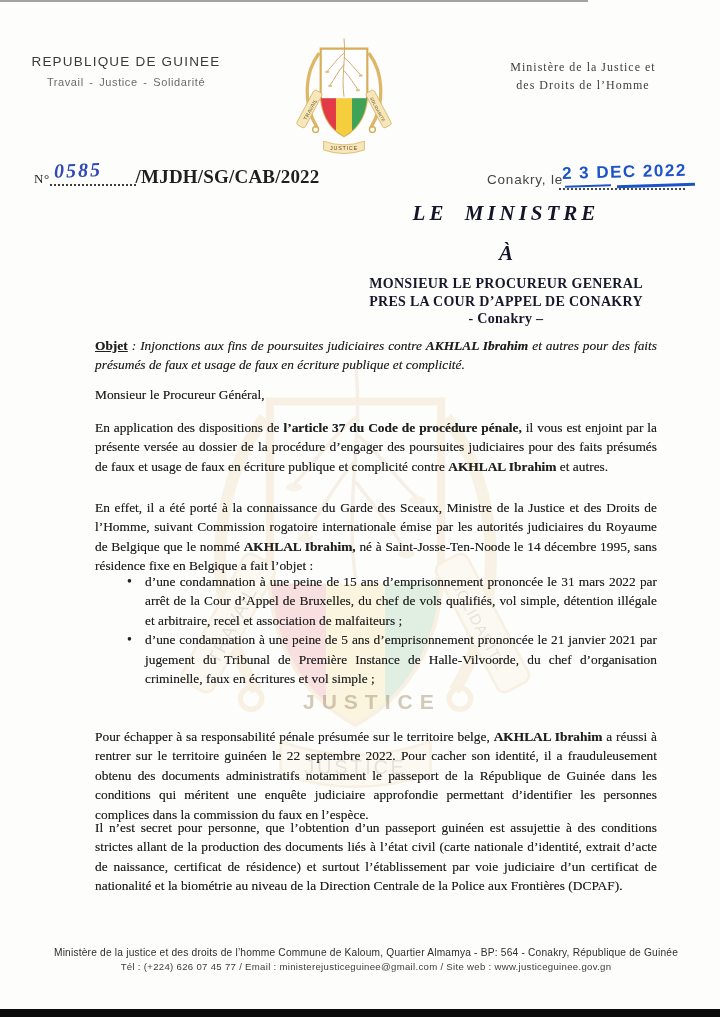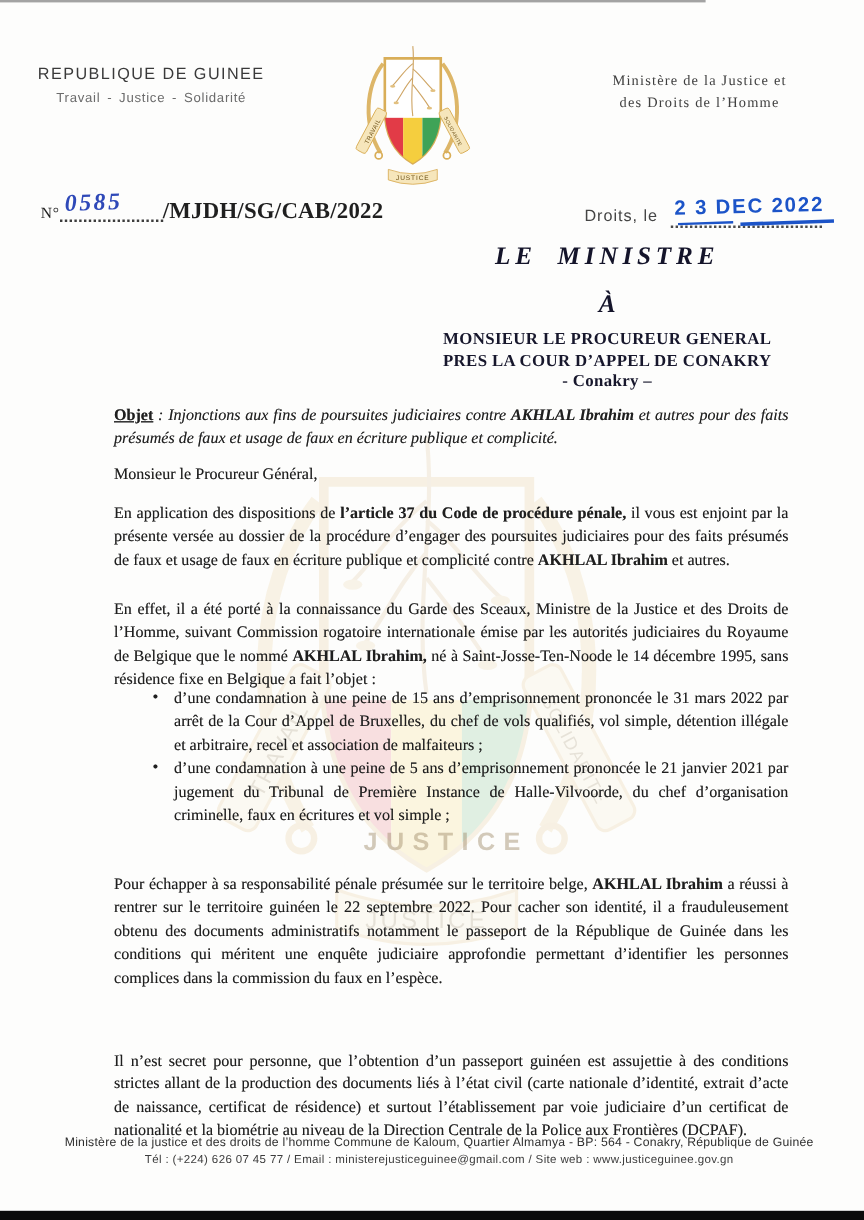--- a/index.html
+++ b/index.html
@@ -51,21 +51,21 @@
   .objet .lbl{font-style:normal;font-weight:bold;text-decoration:underline;}
   .salut{top:385px;text-align:left;}
   .p1{top:418px;}
   .p2{top:498px;}
   .bullets{top:572px;left:123px;width:534px;}
   .bullets ul{margin:0;padding:0 0 0 22px;list-style:none;}
   .bullets li{position:relative;text-align:justify;font-size:13.4px;line-height:19.4px;
     text-shadow:0 0 .4px rgba(20,20,20,.5);}
   .bullets li:before{content:"•";position:absolute;left:-18px;top:0;font-size:14px;}
   .p3{top:727px;}
-  .p4{top:874px;}
+  .p4{top:818px;}
   .b{font-weight:bold;}
   
   .footer{left:34px;top:947px;width:664px;text-align:center;font-family:"Liberation Sans",sans-serif;color:#2e2e2e;}
   .footer .f1{font-size:10.2px;letter-spacing:.2px;}
   .footer .f2{font-size:9.6px;margin-top:3px;letter-spacing:.3px;color:#3c3c3c;}
   .hidden-defs{position:absolute;width:0;height:0;overflow:hidden;}
 </style>
 </head>
 <body>
 
@@ -131,21 +131,21 @@
   <div class="abs hdr-right">
     <div>Ministère de la Justice et</div>
     <div>des Droits de l’Homme</div>
   </div>
 
   <div class="abs ref">
     <span class="no">N°</span><span class="dots"><span class="hand">0585</span></span><span class="suffix">/MJDH/SG/CAB/2022</span>
   </div>
 
   <div class="abs dateline">
-    <span>Droits, le</span>
+    <span>Conakry, le</span>
     <span class="stamp-dots"></span>
     <span class="stamp-ul1"></span>
     <span class="stamp-ul2"></span>
     <span class="stamp">2 3 DEC 2022</span>
   </div>
 
   <div class="abs ministre">
     <div class="title">LE MINISTRE</div>
     <div class="a">À</div>
     <div class="l first">MONSIEUR LE PROCUREUR GENERAL</div>

